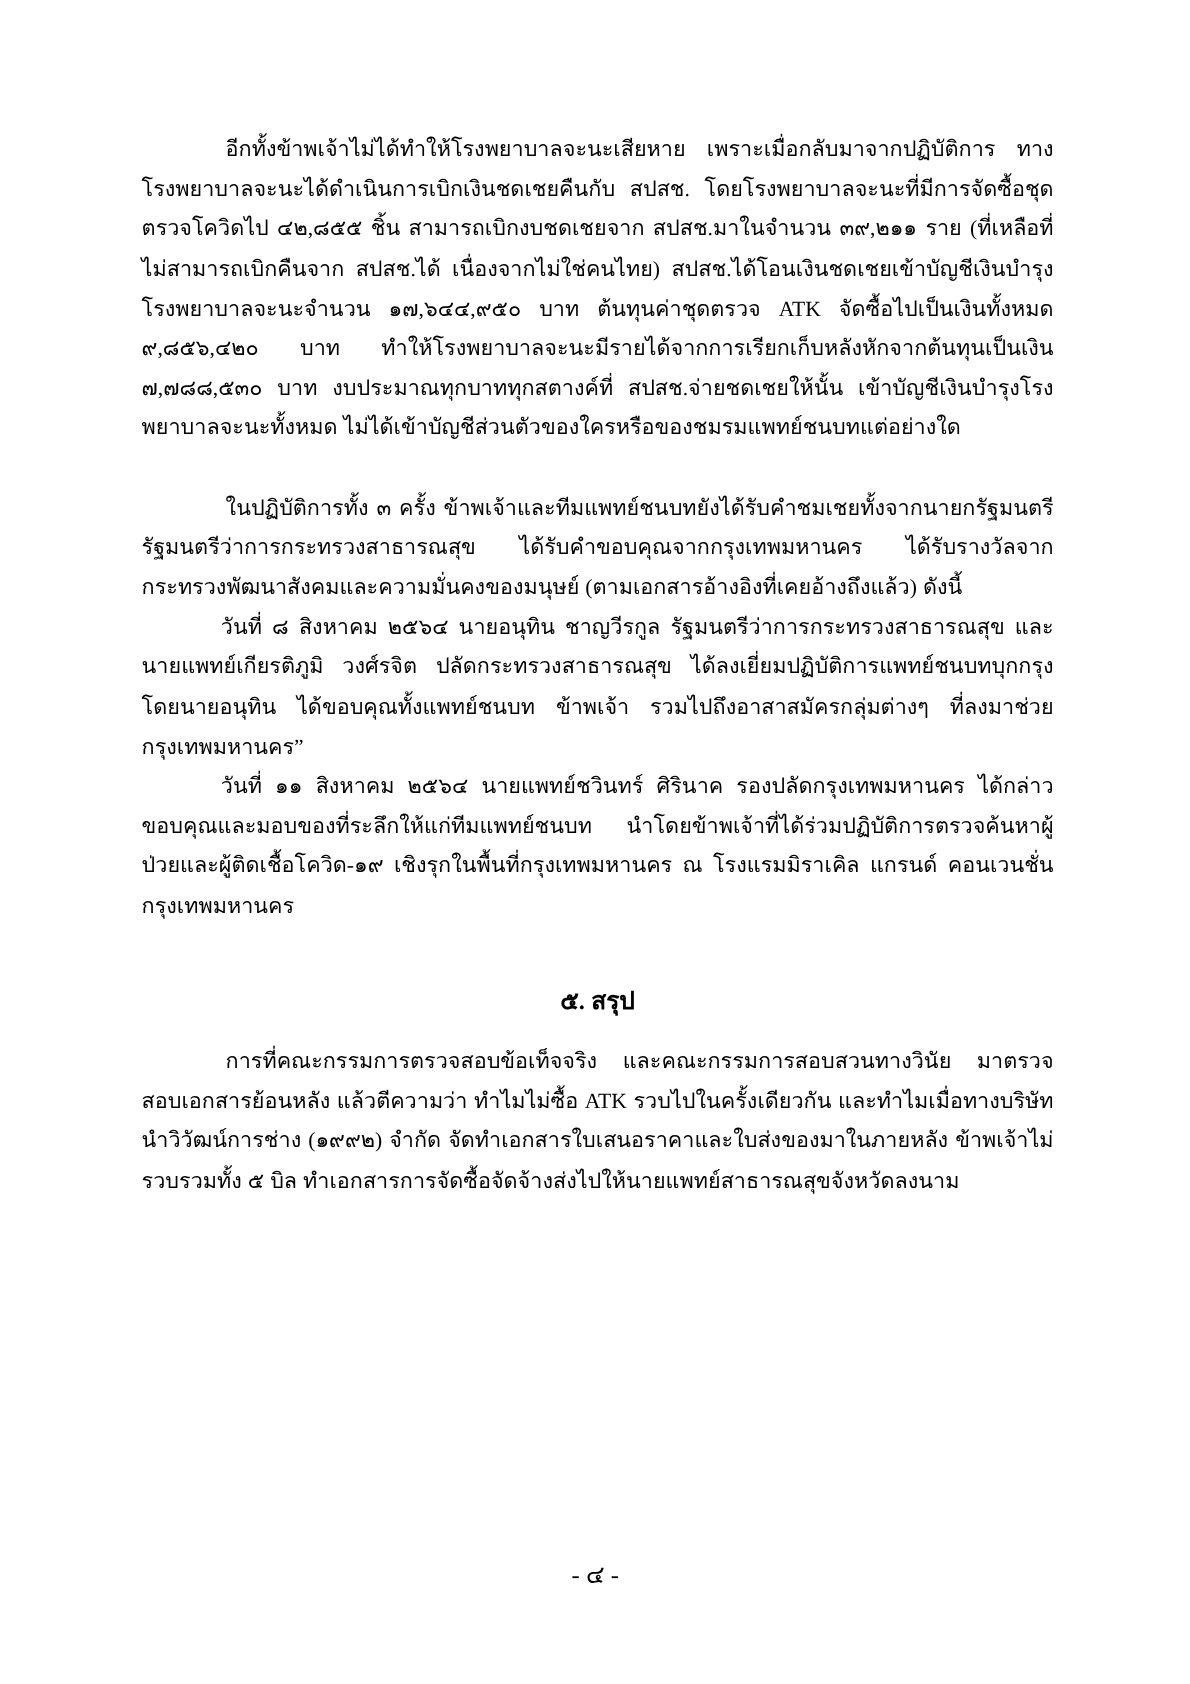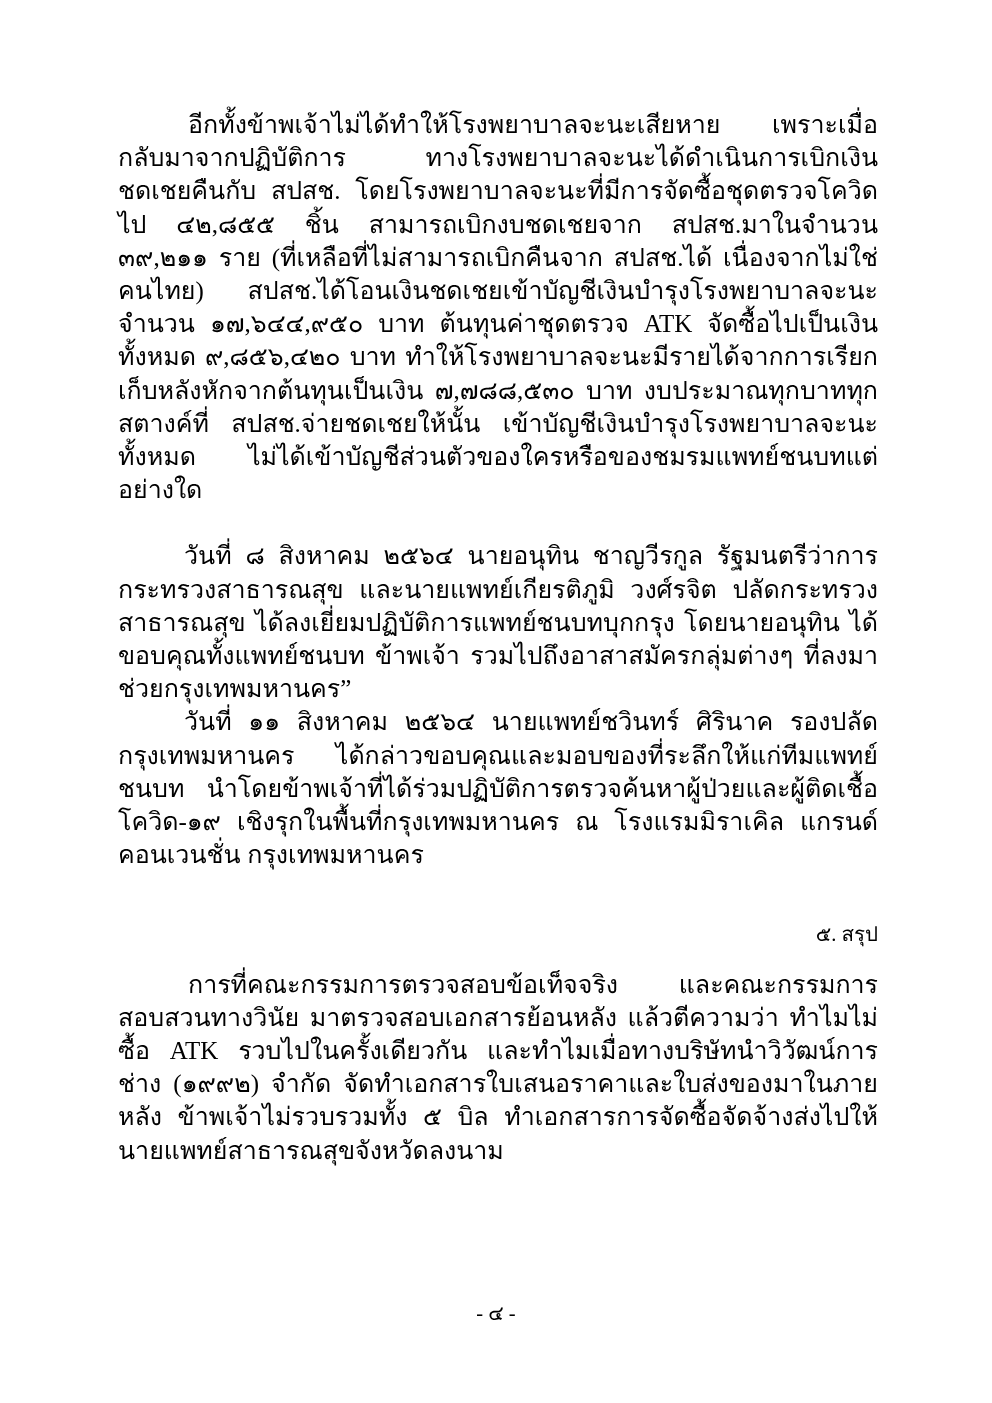--- a/index.html
+++ b/index.html
@@ -19,21 +19,21 @@
     color: #000000;
   }
   .content {
     position: absolute;
     left: 118px;
     top: 108px;
     width: 760px;
   }
   p.para {
     margin: 0;
-    font-size: 25px;
+    font-size: 18px;
     line-height: 33.2px;
     text-align: justify;
     text-justify: inter-word;
     word-spacing: 0.5px;
     -webkit-hyphens: none;
     hyphens: none;
   }
   p.para.indent {
     text-indent: 70px;
   }
@@ -46,22 +46,22 @@
   .gap-md {
     height: 31px;
   }
   .gap-sm {
     height: 16px;
   }
   .heading {
     margin: 0;
     font-size: 20.5px;
     line-height: 33.2px;
-    font-weight: normal;
-    text-align: right;
+    font-weight: bold;
+    text-align: center;
   }
   .nojustify {
     text-align: left;
   }
   .pagenum {
     position: absolute;
     left: 0;
     right: 0;
     top: 1300px;
     text-align: center;
@@ -75,20 +75,21 @@
 <body>
 
 <div class="page">
 
   <div class="content">
 
     <p class="para indent">อีกทั้งข้าพเจ้าไม่ได้ทำให้โรงพยาบาลจะนะเสียหาย เพราะเมื่อกลับมาจากปฏิบัติการ ทางโรงพยาบาลจะนะได้ดำเนินการเบิกเงินชดเชยคืนกับ สปสช. โดยโรงพยาบาลจะนะที่มีการจัดซื้อชุดตรวจโควิดไป ๔๒,๘๕๕ ชิ้น สามารถเบิกงบชดเชยจาก สปสช.มาในจำนวน  ๓๙,๒๑๑ ราย (ที่เหลือที่ไม่สามารถเบิกคืนจาก สปสช.ได้ เนื่องจากไม่ใช่คนไทย)  สปสช.ได้โอนเงินชดเชยเข้าบัญชีเงินบำรุงโรงพยาบาลจะนะจำนวน  ๑๗,๖๔๔,๙๕๐ บาท ต้นทุนค่าชุดตรวจ ATK จัดซื้อไปเป็นเงินทั้งหมด ๙,๘๕๖,๔๒๐ บาท  ทำให้โรงพยาบาลจะนะมีรายได้จากการเรียกเก็บหลังหักจากต้นทุนเป็นเงิน ๗,๗๘๘,๕๓๐ บาท  งบประมาณทุกบาททุกสตางค์ที่ สปสช.จ่ายชดเชยให้นั้น เข้าบัญชีเงินบำรุงโรงพยาบาลจะนะทั้งหมด ไม่ได้เข้าบัญชีส่วนตัวของใครหรือของชมรมแพทย์ชนบทแต่อย่างใด</p>
 
     <div class="gap-lg"></div>
 
+    <p class="para indent">ในปฏิบัติการทั้ง  ๓  ครั้ง  ข้าพเจ้าและทีมแพทย์ชนบทยังได้รับคำชมเชยทั้งจากนายกรัฐมนตรี รัฐมนตรีว่าการกระทรวงสาธารณสุข  ได้รับคำขอบคุณจากกรุงเทพมหานคร  ได้รับรางวัลจากกระทรวงพัฒนาสังคมและความมั่นคงของมนุษย์ (ตามเอกสารอ้างอิงที่เคยอ้างถึงแล้ว) ดังนี้</p>
 
     <p class="para indent-small">วันที่ ๘ สิงหาคม ๒๕๖๔  นายอนุทิน ชาญวีรกูล รัฐมนตรีว่าการกระทรวงสาธารณสุข และนายแพทย์เกียรติภูมิ วงศ์รจิต ปลัดกระทรวงสาธารณสุข ได้ลงเยี่ยมปฏิบัติการแพทย์ชนบทบุกกรุง โดยนายอนุทิน ได้ขอบคุณทั้งแพทย์ชนบท ข้าพเจ้า รวมไปถึงอาสาสมัครกลุ่มต่างๆ ที่ลงมาช่วยกรุงเทพมหานคร”</p>
 
 
     <p class="para indent-small">วันที่ ๑๑ สิงหาคม ๒๕๖๔  นายแพทย์ชวินทร์ ศิรินาค รองปลัดกรุงเทพมหานคร ได้กล่าวขอบคุณและมอบของที่ระลึกให้แก่ทีมแพทย์ชนบท นำโดยข้าพเจ้าที่ได้ร่วมปฏิบัติการตรวจค้นหาผู้ป่วยและผู้ติดเชื้อโควิด-๑๙ เชิงรุกในพื้นที่กรุงเทพมหานคร ณ โรงแรมมิราเคิล แกรนด์ คอนเวนชั่น กรุงเทพมหานคร</p>
 
 
     <div class="gap-sm"></div>
 
 

